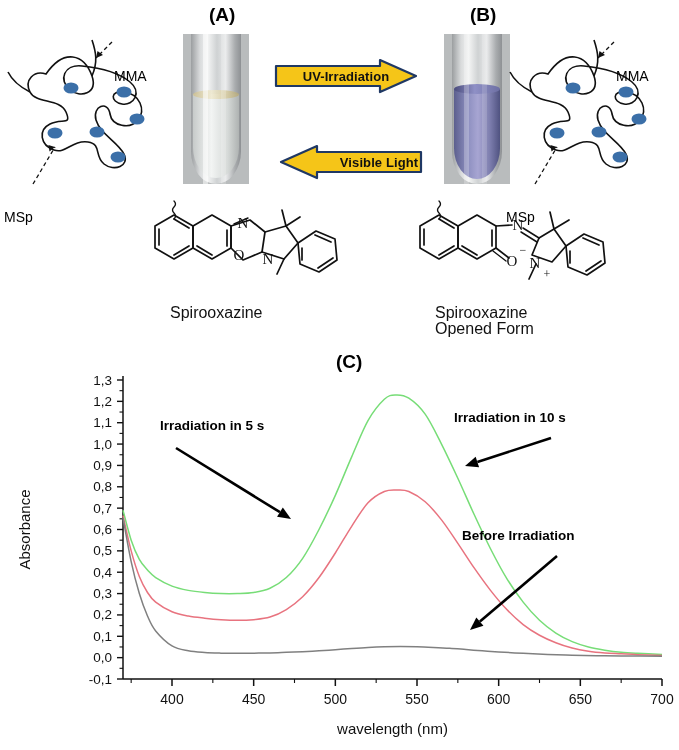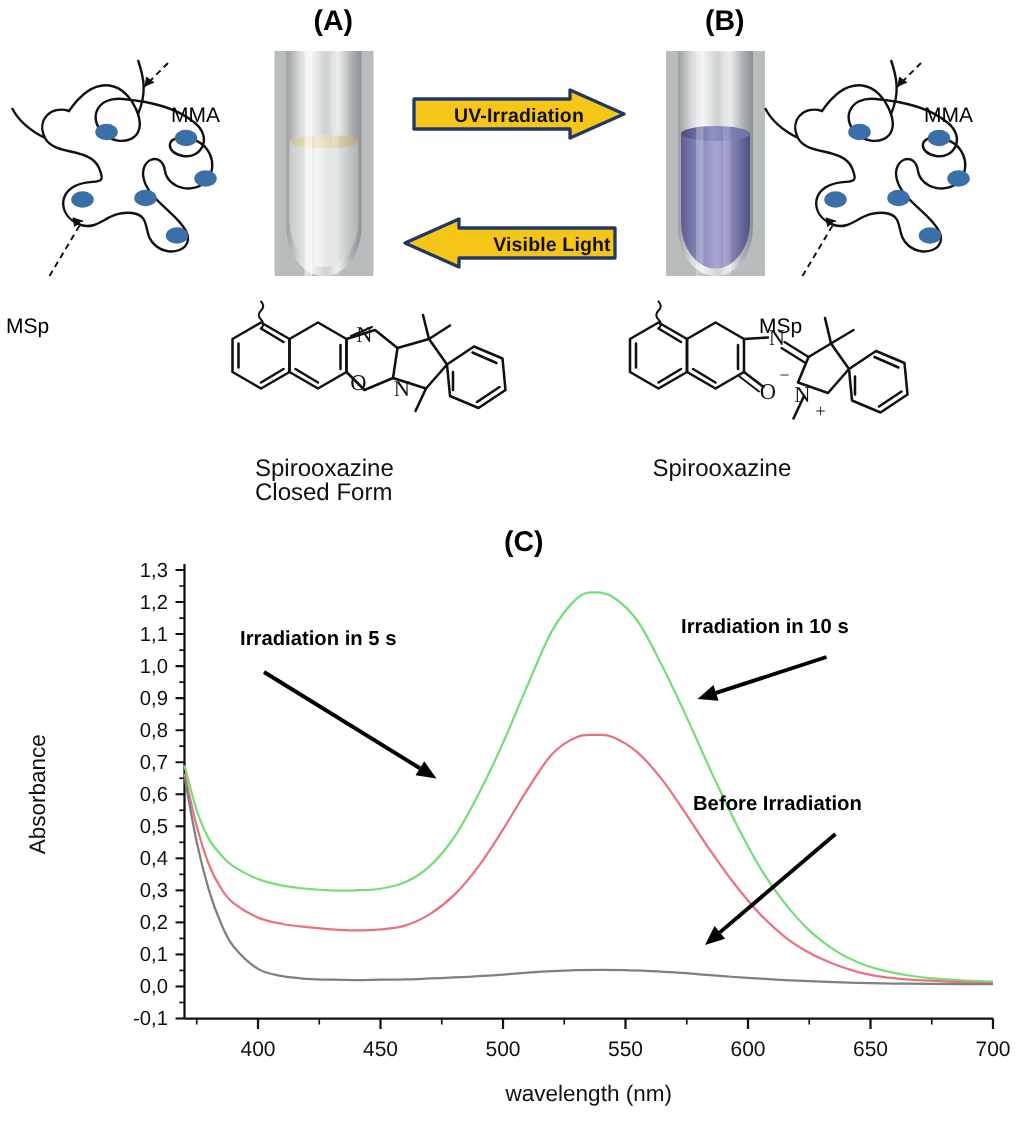--- a/index.html
+++ b/index.html
@@ -86,21 +86,21 @@
   </div>
 </div>
 
 <div class="abs arrow-box" style="left:274px;top:58px;width:144px;height:36px;">
   <svg width="144" height="36" viewBox="0 0 144 36">
     <polygon points="2,8 106,8 106,2 142,18 106,34 106,28 2,28" fill="#F5C518" stroke="#1F3864" stroke-width="2.2" stroke-linejoin="round"></polygon>
   </svg>
   <div class="arrow-txt" style="padding-right:12px;">UV-Irradiation</div>
 </div>
 
-<div class="abs arrow-box" style="left:268px;top:108px;width:144px;height:36px;">
+<div class="abs arrow-box" style="left:279px;top:108px;width:144px;height:36px;">
   <svg width="144" height="36" viewBox="0 0 144 36">
     <polygon points="142,8 38,8 38,2 2,18 38,34 38,28 142,28" fill="#F5C518" stroke="#1F3864" stroke-width="2.2" stroke-linejoin="round"></polygon>
   </svg>
   <div class="arrow-txt" style="padding-left:28px;">Visible Light</div>
 </div>
 
 <div class="abs panel-label" style="left:470px;top:4px;">(B)</div>
 <div class="abs" style="left:444px;top:34px;">
   <div class="tube-wrap">
     <div class="tube-glass"></div>
@@ -163,21 +163,20 @@
       <polygon points="155,45 173,33 192,41 194,62 176,74 157,66"></polygon>
       <path d="M172 37 L188 44 M190 60 L175 70 M159 62 L159 50"></path>
     </g>
     <text x="100" y="30" font-family="'Liberation Serif',serif" font-size="15" fill="#111" text-anchor="middle">N</text>
     <text x="96" y="62" font-family="'Liberation Serif',serif" font-size="15" fill="#111" text-anchor="middle">O</text>
     <text x="125" y="66" font-family="'Liberation Serif',serif" font-size="15" fill="#111" text-anchor="middle">N</text>
   </svg>
 </div>
 <div class="abs struct-cap" style="left:170px;top:305px;width:160px;">
   <div>Spirooxazine</div>
-  <div>Closed Form</div>
 </div>
 
 <div class="abs" style="left:408px;top:198px;">
   <svg width="210" height="108" viewBox="0 0 210 108">
     <g fill="none" stroke="#111" stroke-width="1.7" stroke-linecap="round" stroke-linejoin="round">
       <path d="M31 3 q3 3 0 6 q-3 3 0 6 q3 3 0 6" stroke-width="1.3"></path>
       <polygon points="12,28 31,17 50,28 50,50 31,61 12,50"></polygon>
       <path d="M16 31 L16 47 M31 21 L46 30 M46 48 L31 57"></path>
       <polygon points="50,28 69,17 88,28 88,50 69,61 50,50"></polygon>
       <path d="M54 48 L69 57 M84 48 L84 32"></path>
@@ -201,20 +200,21 @@
     </g>
     <text x="110" y="32" font-family="'Liberation Serif',serif" font-size="15" fill="#111" text-anchor="middle">N</text>
     <text x="104" y="68" font-family="'Liberation Serif',serif" font-size="15" fill="#111" text-anchor="middle">O</text>
     <text x="115" y="56" font-family="'Liberation Serif',serif" font-size="12" fill="#111" text-anchor="middle">−</text>
     <text x="127" y="70" font-family="'Liberation Serif',serif" font-size="15" fill="#111" text-anchor="middle">N</text>
     <text x="139" y="80" font-family="'Liberation Serif',serif" font-size="12" fill="#111" text-anchor="middle">+</text>
   </svg>
 </div>
 <div class="abs struct-cap" style="left:435px;top:305px;width:160px;">
   <div>Spirooxazine</div>
+  <div>Opened Form</div>
 </div>
 
 <div class="abs panel-label" style="left:336px;top:351px;">(C)</div>
 
 <div id="chart">
   <svg id="chart-svg" width="679" height="398" viewBox="0 0 679 398">
       <line x1="123" y1="24" x2="123" y2="327" stroke="#111" stroke-width="1.5"></line>
       <line x1="123" y1="327" x2="662" y2="327" stroke="#111" stroke-width="1.5"></line>
       <line x1="117" y1="327" x2="123" y2="327" stroke="#111" stroke-width="1.4"></line>
       <text x="112" y="331.5" text-anchor="end" font-size="13.5" font-family="&quot;Liberation Sans&quot;, sans-serif" fill="#111">-0,1</text>

